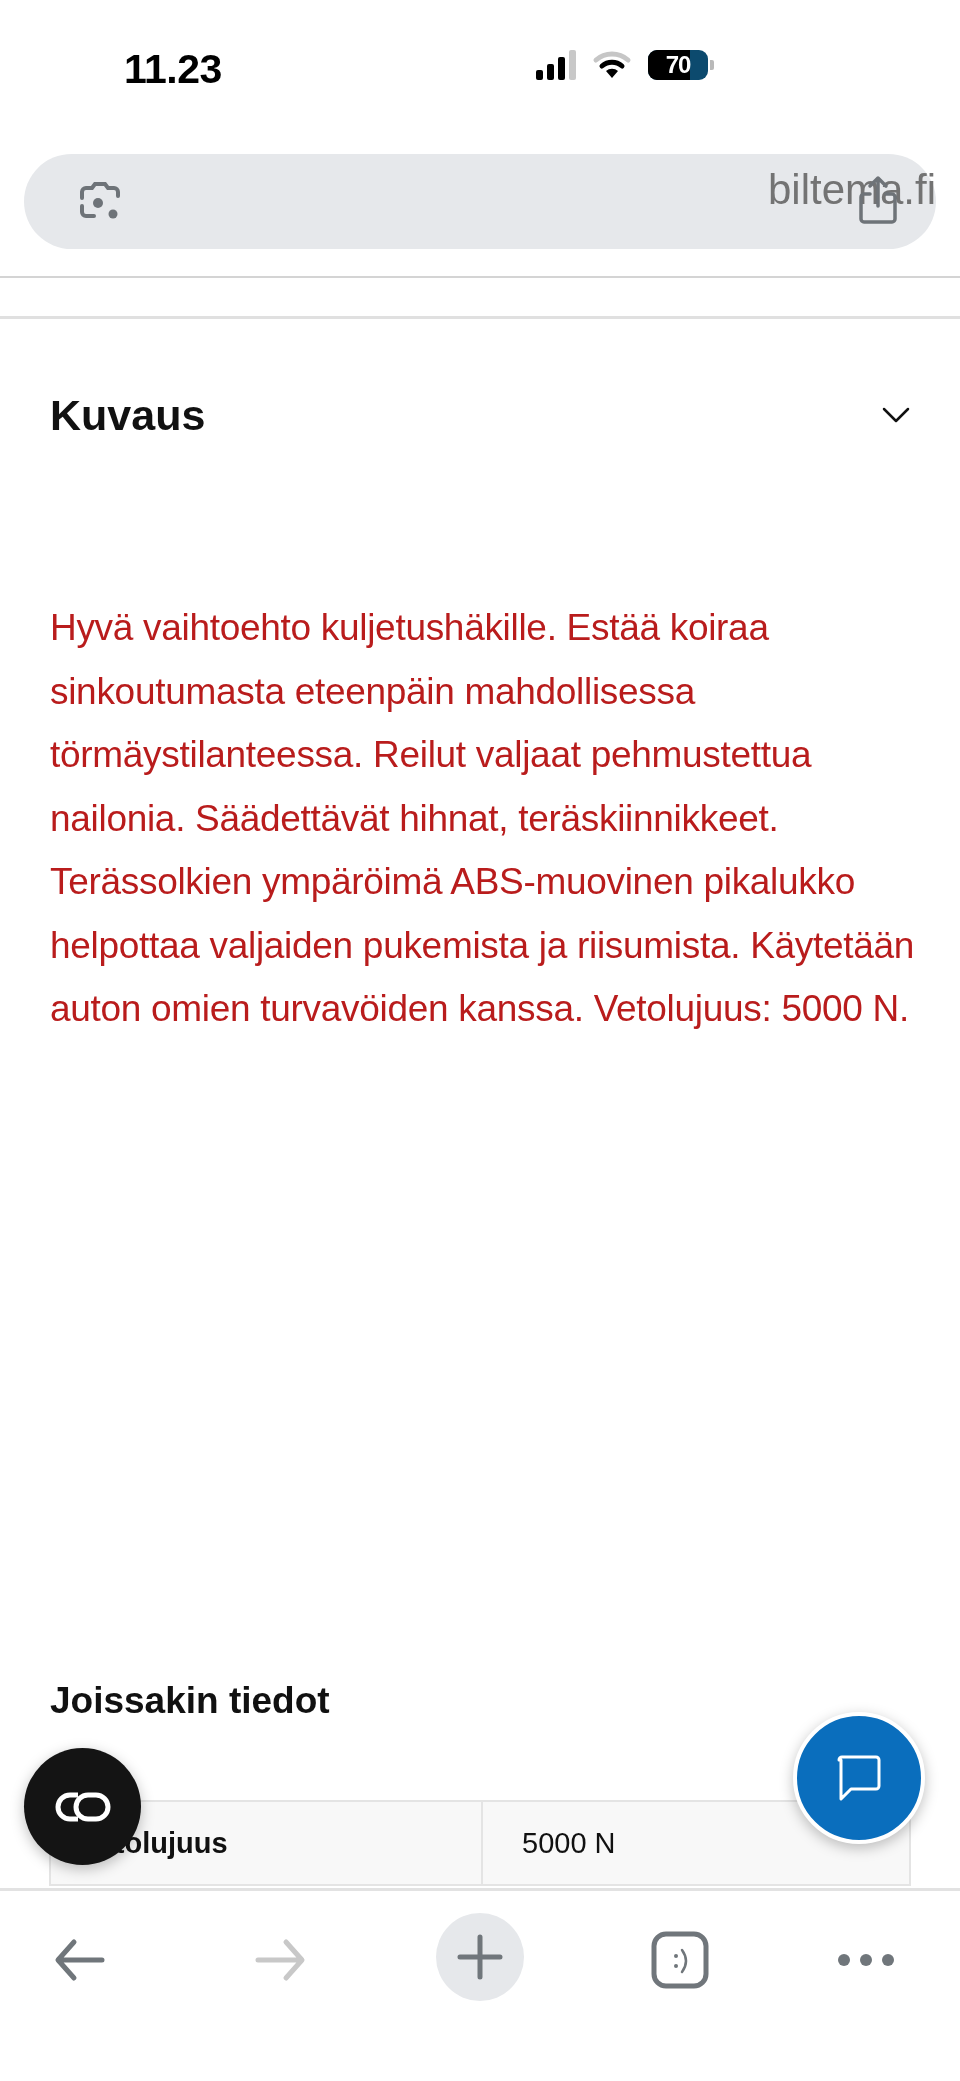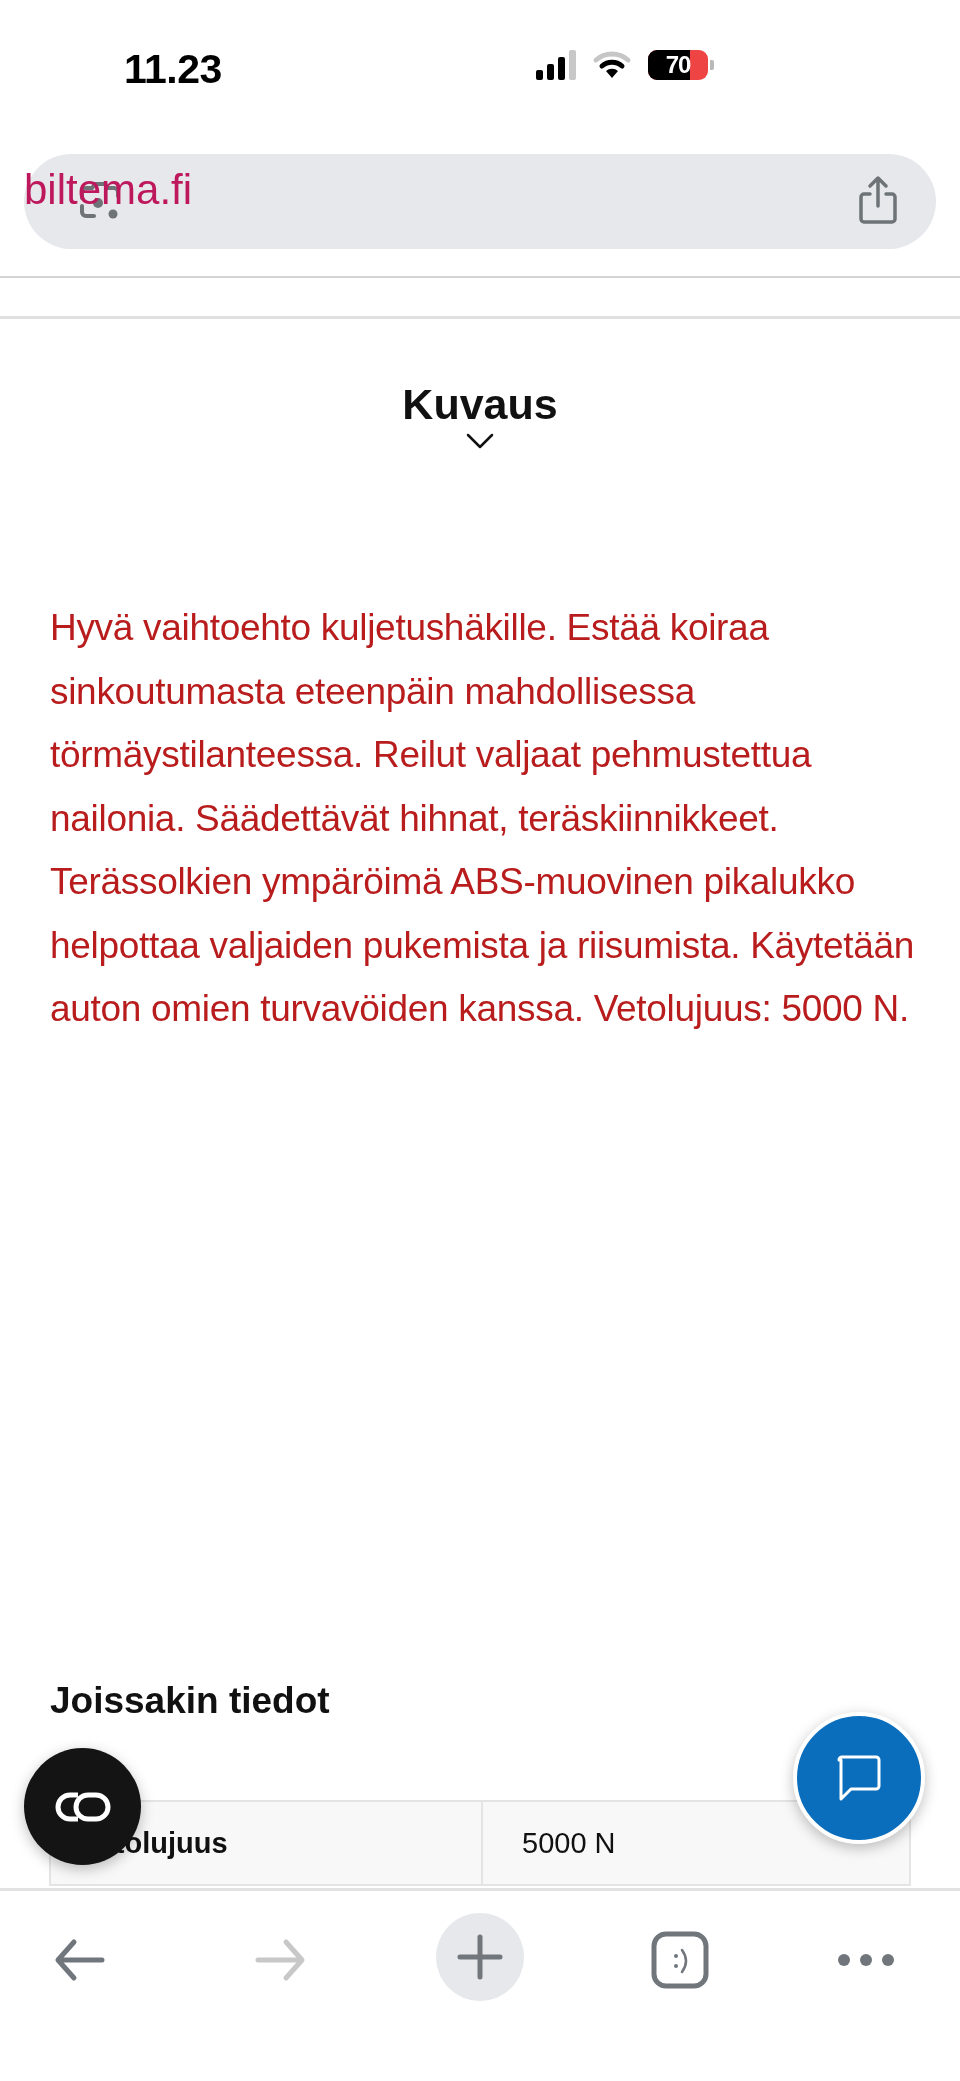--- a/index.html
+++ b/index.html
@@ -6,36 +6,36 @@
     html, body { width: 960px; height: 2081px; overflow: hidden; background: #ffffff; }
     body { position: relative; font-family: "Liberation Sans", "DejaVu Sans", sans-serif; color: #111; }
 
     
     .status-bar { position: absolute; top: 0; left: 0; width: 794px; height: 140px; }
     .status-time { position: absolute; left: 124px; top: 46px; font-size: 41px; font-weight: 700; letter-spacing: -0.5px; color: #000; }
     .status-icons { position: absolute; right: 80px; top: 50px; display: flex; align-items: center; gap: 16px; }
     .signal { display: flex; align-items: flex-end; gap: 4px; height: 30px; }
     .signal span { width: 7px; background: #000; border-radius: 2px; }
     .signal span.dim { background: #c8c8c8; }
-    .battery { position: relative; width: 60px; height: 30px; border-radius: 9px; background: #ef4444; overflow: hidden; display: flex; align-items: center; justify-content: center; }
+    .battery { position: relative; width: 60px; height: 30px; border-radius: 9px; background: #0c4a6e; overflow: hidden; display: flex; align-items: center; justify-content: center; }
     .battery .fill { position: absolute; left: 0; top: 0; bottom: 0; width: 70%; background: #000; }
     .battery .pct { position: relative; color: #fff; font-weight: 700; font-size: 24px; letter-spacing: -1px; }
     .battery-tip { width: 4px; height: 10px; background: #b9b9b9; border-radius: 0 2px 2px 0; margin-left: -14px; }
 
     
     .url-bar { position: absolute; left: 24px; top: 154px; width: 912px; height: 95px; background: #e6e8eb; border-radius: 48px; }
-    .url-text { position: absolute; left: 0; right: 0; top: 12px; text-align: left; font-size: 42px; color: #be185d; }
+    .url-text { position: absolute; left: 0; right: 0; top: 12px; text-align: right; font-size: 42px; color: #737373; }
     .lens-icon { position: absolute; left: 52px; top: 24px; width: 48px; height: 48px; }
     .share-icon { position: absolute; right: 36px; top: 20px; width: 44px; height: 52px; }
 
     .sep1 { position: absolute; left: 0; top: 276px; width: 960px; height: 2px; background: #d4d4d4; }
     .sep2 { position: absolute; left: 0; top: 316px; width: 960px; height: 3px; background: #e0e0e0; }
 
     
-    .acc-header { position: absolute; left: 50px; top: 380px; width: 860px; height: 70px; display: flex; justify-content: space-between; align-items: center; flex-direction: column; }
+    .acc-header { position: absolute; left: 50px; top: 380px; width: 860px; height: 70px; display: flex; justify-content: space-between; align-items: center; }
     .acc-title { font-size: 43px; font-weight: 700; color: #111; }
     .chevron { width: 28px; height: 18px; }
 
     
     .desc { position: absolute; left: 50px; top: 596px; width: 870px; font-size: 37px; line-height: 63.5px; color: #b91c1c; letter-spacing: -0.3px; }
     .desc p { margin: 0; }
     .desc p + p { margin-top: 63px; }
     .desc b { font-weight: 700; }
 
     

